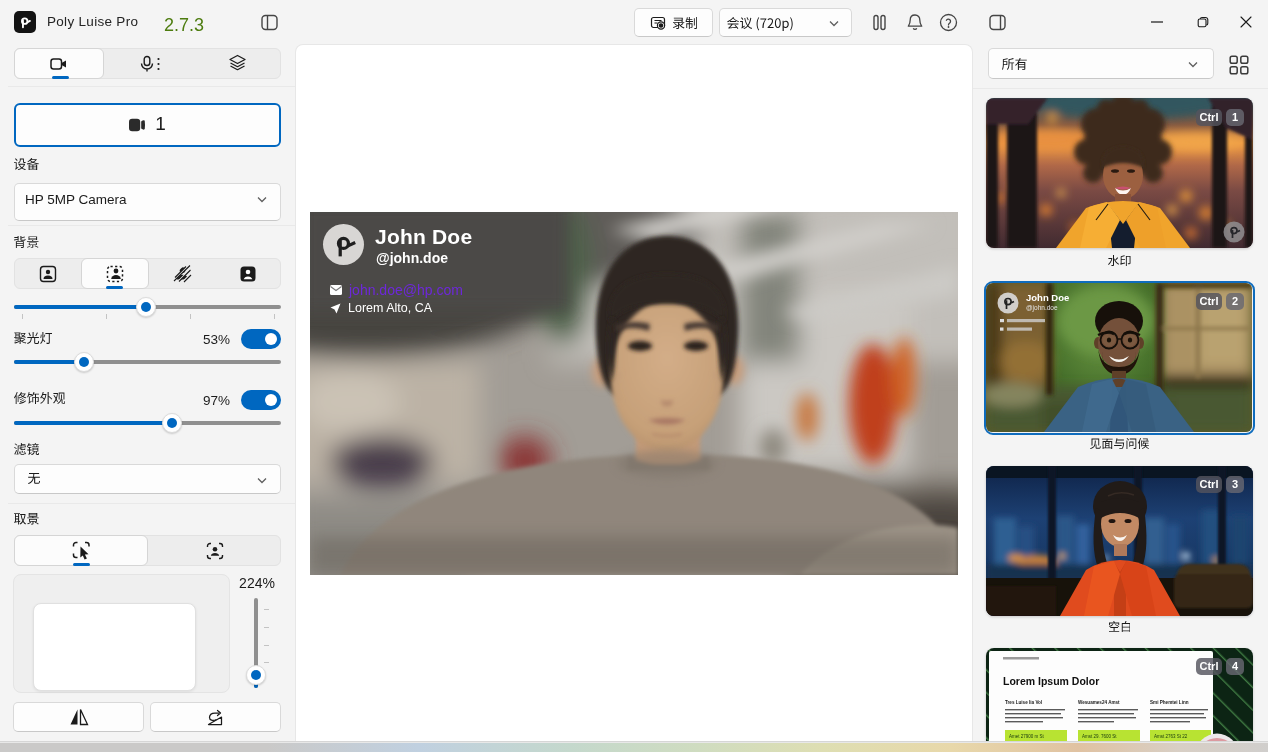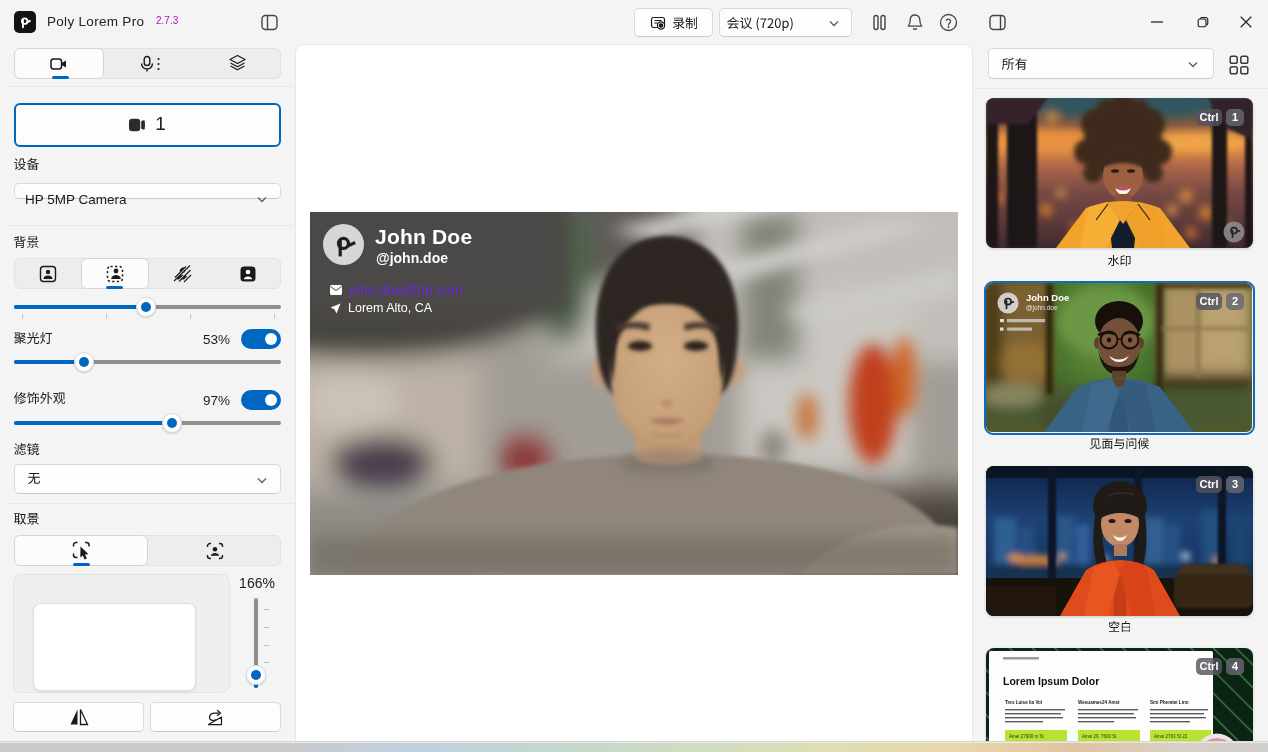--- a/index.html
+++ b/index.html
@@ -16,22 +16,22 @@
 
   <div class="abs flexc" style="left:14px;top:11px;width:22px;height:22px;background:#131313;border-radius:5px">
     <svg width="14" height="14" viewBox="0 0 24 24">
         <g stroke="#fff" stroke-width="3.2" fill="none" stroke-linecap="round">
       <path d="M8.5 21 L8.5 9.5"></path>
           <circle cx="11.5" cy="10.5" r="4.7"></circle>
           <path d="M16.5 12.2 L20.5 10.2"></path>
         </g>
       </svg>
   </div>
-  <div class="abs" style="left:47px;top:14px;font-size:13.5px;font-weight:400;color:#242424;letter-spacing:.3px">Poly Lorem Pro</div>
-  <div class="abs" style="left:156px;top:15px;font-size:10px;color:#a21caf">2.7.3</div>
+  <div class="abs" style="left:47px;top:14px;font-size:13.5px;font-weight:400;color:#242424;letter-spacing:.3px">Poly Luise Pro</div>
+  <div class="abs" style="left:164px;top:15px;font-size:18px;color:#4d7c0f">2.7.3</div>
 
   <svg class="abs" style="left:261px;top:14px" width="17" height="17" viewBox="0 0 17 17">
     <rect x="1" y="1.5" width="15" height="14" rx="3.5" fill="none" stroke="#454545" stroke-width="1.4"></rect>
     <line x1="6.5" y1="1.5" x2="6.5" y2="15.5" stroke="#454545" stroke-width="1.4"></line>
   </svg>
 
   <div class="abs btn flexc" style="left:634px;top:8px;width:79px;height:29px;gap:7px">
     <svg width="16" height="16" viewBox="0 0 16 16" fill="none" stroke="#1b1b1b" stroke-width="1.2">
       <rect x="1.5" y="2.5" width="13" height="10" rx="2"></rect>
         <path d="M4.5 5.5 h7 M4.5 8 h3"></path>
@@ -123,21 +123,21 @@
         <path d="M12.2 3.4 C13.8 2.2 15.6 1.8 15.8 3.4 L16 7 L15.8 10.6 C15.6 12.2 13.8 11.8 12.2 10.6 Z" fill="#2b2b2b"></path>
       </svg>
     <span style="font-size:19px;margin-top:-2px">1</span>
   </div>
   <div class="abs" style="left:14px;top:114px">
       <svg width="25.1" height="12.0" viewBox="0.6 -11.0 25.1 12.0" style="display:block">
         <path fill="#1b1b1b" d="M1.6 -10.1C2.3 -9.5 3.1 -8.6 3.5 -8.0L4.2 -8.7C3.8 -9.3 2.9 -10.1 2.2 -10.7ZM0.6 -6.8V-5.9H2.4V-1.2C2.4 -0.6 2.0 -0.2 1.7 -0.1C1.9 0.1 2.2 0.5 2.3 0.8C2.5 0.5 2.8 0.3 5.1 -1.5C5.0 -1.7 4.9 -2.0 4.8 -2.3L3.3 -1.2V-6.8ZM6.4 -10.5V-9.0C6.4 -8.0 6.1 -7.0 4.4 -6.2C4.6 -6.0 4.9 -5.7 5.0 -5.5C6.9 -6.4 7.3 -7.8 7.3 -9.0V-9.5H9.6V-7.4C9.6 -6.5 9.8 -6.1 10.7 -6.1C10.8 -6.1 11.5 -6.1 11.7 -6.1C11.9 -6.1 12.2 -6.1 12.4 -6.2C12.3 -6.4 12.3 -6.8 12.3 -7.0C12.1 -7.0 11.8 -6.9 11.7 -6.9C11.5 -6.9 10.9 -6.9 10.8 -6.9C10.6 -6.9 10.5 -7.1 10.5 -7.4V-10.5ZM10.5 -4.3C10.0 -3.2 9.3 -2.4 8.4 -1.7C7.6 -2.4 6.9 -3.3 6.4 -4.3ZM5.0 -5.2V-4.3H5.7L5.5 -4.2C6.0 -3.0 6.7 -2.0 7.7 -1.1C6.7 -0.5 5.6 -0.1 4.4 0.2C4.6 0.4 4.8 0.8 4.9 1.0C6.2 0.7 7.4 0.2 8.4 -0.5C9.4 0.2 10.6 0.8 11.9 1.1C12.0 0.8 12.3 0.4 12.5 0.2C11.3 -0.1 10.2 -0.5 9.2 -1.1C10.3 -2.1 11.2 -3.3 11.7 -5.0L11.1 -5.2L10.9 -5.2Z M21.9 -8.9C21.3 -8.3 20.4 -7.7 19.5 -7.2C18.6 -7.7 17.8 -8.2 17.3 -8.8L17.4 -8.9ZM17.8 -11.0C17.1 -9.8 15.9 -8.5 14.0 -7.6C14.2 -7.5 14.5 -7.2 14.7 -6.9C15.4 -7.3 16.0 -7.7 16.6 -8.2C17.1 -7.6 17.7 -7.2 18.5 -6.7C16.9 -6.1 15.1 -5.6 13.4 -5.4C13.6 -5.2 13.8 -4.7 13.8 -4.5C15.7 -4.8 17.7 -5.3 19.5 -6.2C21.1 -5.4 23.0 -4.9 25.0 -4.7C25.2 -4.9 25.4 -5.3 25.6 -5.6C23.8 -5.8 22.0 -6.1 20.5 -6.7C21.7 -7.5 22.8 -8.4 23.5 -9.5L22.9 -9.9L22.7 -9.8H18.2C18.4 -10.1 18.7 -10.4 18.9 -10.8ZM16.2 -1.7H19.0V-0.2H16.2ZM16.2 -2.5V-3.8H19.0V-2.5ZM22.7 -1.7V-0.2H20.0V-1.7ZM22.7 -2.5H20.0V-3.8H22.7ZM15.2 -4.6V1.0H16.2V0.6H22.7V1.0H23.8V-4.6Z"></path>
       </svg>
     </div>
 
-  <div class="abs btn" style="left:14px;top:139px;width:267px;height:16px">
+  <div class="abs btn" style="left:14px;top:139px;width:267px;height:38px">
     <div class="abs" style="left:10px;top:8px;font-size:13.5px">HP 5MP Camera</div>
     <svg class="abs" style="right:13px;top:12px" width="10" height="7" viewBox="0 0 10 7" fill="none" stroke="#5f5f5f" stroke-width="1.3">
         <path d="M1 1.5 L5 5.5 L9 1.5"></path>
       </svg>
   </div>
   <div class="divider" style="left:8px;top:181px;width:288px"></div>
   <div class="abs" style="left:14px;top:192px">
       <svg width="24.5" height="12.0" viewBox="0.7 -10.9 24.5 12.0" style="display:block">
         <path fill="#1b1b1b" d="M9.6 -4.9V-3.8H3.5V-4.9ZM2.6 -5.7V1.0H3.5V-1.2H9.6V-0.1C9.6 0.1 9.5 0.2 9.3 0.2C9.1 0.2 8.3 0.2 7.5 0.2C7.7 0.4 7.8 0.8 7.9 1.1C8.9 1.1 9.6 1.0 10.0 0.9C10.4 0.8 10.5 0.5 10.5 -0.0V-5.7ZM3.5 -3.1H9.6V-1.9H3.5ZM4.3 -10.9V-9.8H1.0V-9.0H4.3V-7.8C2.9 -7.6 1.6 -7.4 0.7 -7.3L0.9 -6.4L4.3 -7.1V-6.1H5.3V-10.9ZM7.1 -10.9V-7.5C7.1 -6.5 7.5 -6.2 8.7 -6.2C9.0 -6.2 10.6 -6.2 10.9 -6.2C11.9 -6.2 12.2 -6.6 12.3 -7.8C12.0 -7.9 11.6 -8.0 11.4 -8.2C11.4 -7.2 11.3 -7.1 10.8 -7.1C10.5 -7.1 9.1 -7.1 8.8 -7.1C8.2 -7.1 8.1 -7.1 8.1 -7.5V-8.5C9.4 -8.8 10.8 -9.2 11.8 -9.6L11.1 -10.3C10.4 -10.0 9.2 -9.6 8.1 -9.3V-10.9Z M16.1 -8.3H22.8V-7.5H16.1ZM16.1 -9.8H22.8V-9.0H16.1ZM16.4 -3.8H22.6V-2.5H16.4ZM21.1 -0.9C22.3 -0.4 23.8 0.3 24.5 0.9L25.2 0.2C24.4 -0.3 22.9 -1.0 21.7 -1.4ZM16.8 -1.5C16.0 -0.9 14.7 -0.3 13.6 0.1C13.8 0.3 14.1 0.6 14.3 0.8C15.4 0.4 16.8 -0.4 17.7 -1.1ZM18.6 -6.6C18.8 -6.4 18.9 -6.2 19.0 -6.0H13.7V-5.2H25.2V-6.0H20.1C19.9 -6.3 19.7 -6.6 19.5 -6.8H23.8V-10.5H15.2V-6.8H19.3ZM15.5 -4.5V-1.8H19.0V0.1C19.0 0.2 19.0 0.3 18.8 0.3C18.6 0.3 18.0 0.3 17.3 0.3C17.4 0.5 17.6 0.8 17.6 1.0C18.5 1.0 19.1 1.0 19.5 0.9C19.9 0.8 20.0 0.6 20.0 0.1V-1.8H23.5V-4.5Z"></path>
       </svg>
@@ -256,21 +256,21 @@
       <svg width="18" height="18" viewBox="0 0 18 18" fill="none" stroke="#1b1b1b" stroke-width="1.4">
         <path d="M1.5 5 V4 a2.5 2.5 0 0 1 2.5 -2.5 H5 M13 1.5 h1 A2.5 2.5 0 0 1 16.5 4 V5 M1.5 13 V14 a2.5 2.5 0 0 0 2.5 2.5 H5 M13 16.5 h1 a2.5 2.5 0 0 0 2.5 -2.5 V13"></path>
         <circle cx="9" cy="7.2" r="2.3" fill="#1b1b1b" stroke="none"></circle>
           <path d="M4.8 13.8 a4.3 3.5 0 0 1 8.4 0" fill="#1b1b1b" stroke="none"></path>
       </svg>
     </div>
   </div>
 
   <div class="abs" style="left:13px;top:530px;width:217px;height:119px;background:#efefef;border:1px solid #e4e4e4;border-radius:8px"></div>
   <div class="abs" style="left:33px;top:559px;width:163px;height:88px;background:#fff;border:1px solid #e0e0e0;border-radius:8px;box-shadow:0 1px 3px rgba(0,0,0,.08)"></div>
-  <div class="abs" style="left:236px;top:531px;width:42px;font-size:14px;text-align:center">166%</div>
+  <div class="abs" style="left:236px;top:531px;width:42px;font-size:14px;text-align:center">224%</div>
 
   <div class="abs" style="left:254px;top:554px;width:4px;height:90px;border-radius:2px;background:#8f8f8f"></div>
   <div class="abs" style="left:254px;top:631px;width:4px;height:13px;border-radius:2px;background:#0067c0"></div>
   <div class="abs" style="left:246px;top:621px;width:20px;height:20px;border-radius:50%;background:#fff;border:1px solid #dcdcdc;box-shadow:0 1px 2px rgba(0,0,0,.18)"></div>
   <div class="abs" style="left:251px;top:626px;width:10px;height:10px;border-radius:50%;background:#0067c0"></div>
   <div class="abs" style="left:264px;top:565px;width:5px;height:1px;background:#c3c3c3"></div>
   <div class="abs" style="left:264px;top:583px;width:5px;height:1px;background:#c3c3c3"></div>
   <div class="abs" style="left:264px;top:601px;width:5px;height:1px;background:#c3c3c3"></div>
   <div class="abs" style="left:264px;top:618px;width:5px;height:1px;background:#c3c3c3"></div>
 

